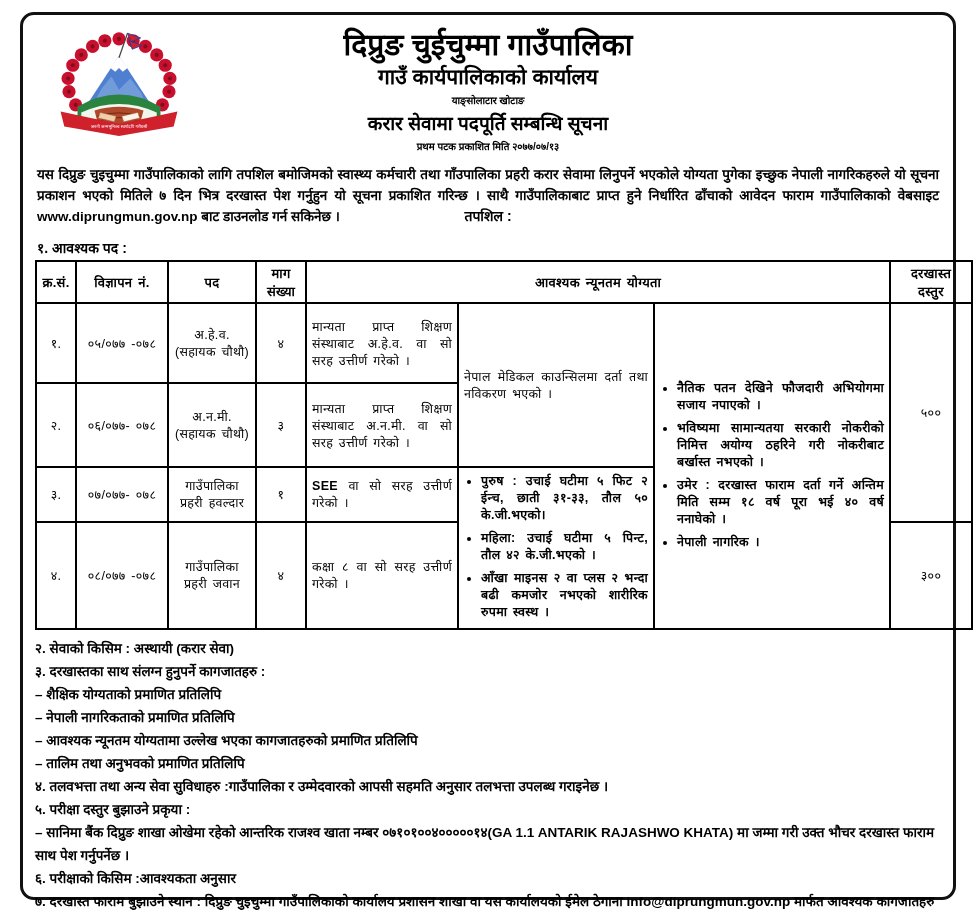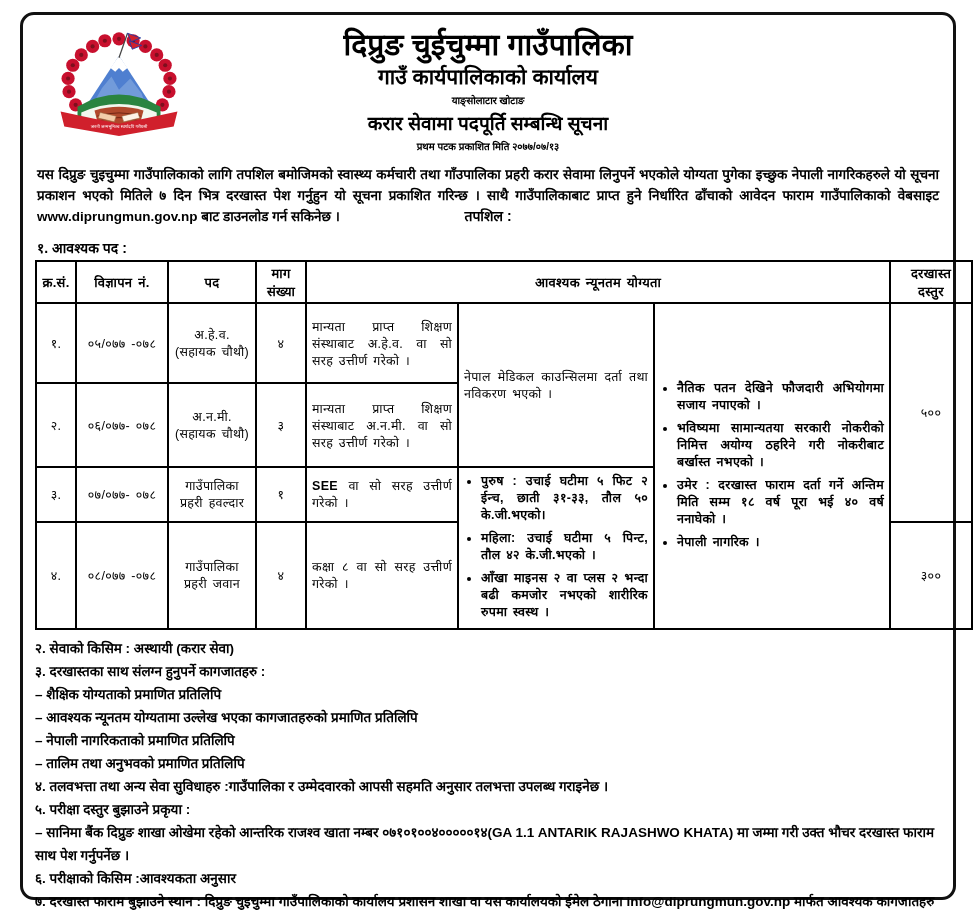--- a/index.html
+++ b/index.html
@@ -178,22 +178,22 @@
       <td class="j">कक्षा ८ वा सो सरह उत्तीर्ण गरेको ।</td>
       <td class="c">३००</td>
     </tr>
   </tbody>
     </table>
 
   <div class="notes">
     <div class="note">२. सेवाको किसिम : अस्थायी (करार सेवा)</div>
     <div class="note">३. दरखास्तका साथ संलग्न हुनुपर्ने कागजातहरु :</div>
     <div class="note">– शैक्षिक योग्यताको प्रमाणित प्रतिलिपि</div>
+    <div class="note">– नेपाली नागरिकताको प्रमाणित प्रतिलिपि</div>
     <div class="note">– आवश्यक न्यूनतम योग्यतामा उल्लेख भएका कागजातहरुको प्रमाणित प्रतिलिपि</div>
-    <div class="note">– नेपाली नागरिकताको प्रमाणित प्रतिलिपि</div>
     <div class="note">– तालिम तथा अनुभवको प्रमाणित प्रतिलिपि</div>
     <div class="note">४. तलवभत्ता तथा अन्य सेवा सुविधाहरु :गाउँपालिका र उम्मेदवारको आपसी सहमति अनुसार तलभत्ता उपलब्ध गराइनेछ ।</div>
     <div class="note">५. परीक्षा दस्तुर बुझाउने प्रकृया :</div>
     <div class="note">– सानिमा बैंक दिप्रुङ शाखा ओखेमा रहेको आन्तरिक राजश्व खाता नम्बर ०७१०१००४०००००१४(GA 1.1 ANTARIK RAJASHWO KHATA) मा जम्मा गरी उक्त भौचर दरखास्त फाराम साथ पेश गर्नुपर्नेछ ।</div>
     <div class="note">६. परीक्षाको किसिम :आवश्यकता अनुसार</div>
     <div class="note">७. दरखास्त फाराम बुझाउने स्थान : दिप्रुङ चुइचुम्मा गाउँपालिकाको कार्यालय प्रशासन शाखा वा यस कार्यालयको ईमेल ठेगाना info@diprungmun.gov.np मार्फत आवश्यक कागजातहरु PDF बनाई Merge गरी आवेदन साथ ईमेल गर्न सकिनेछ ।</div>
 
   </div>
 
 </div>

